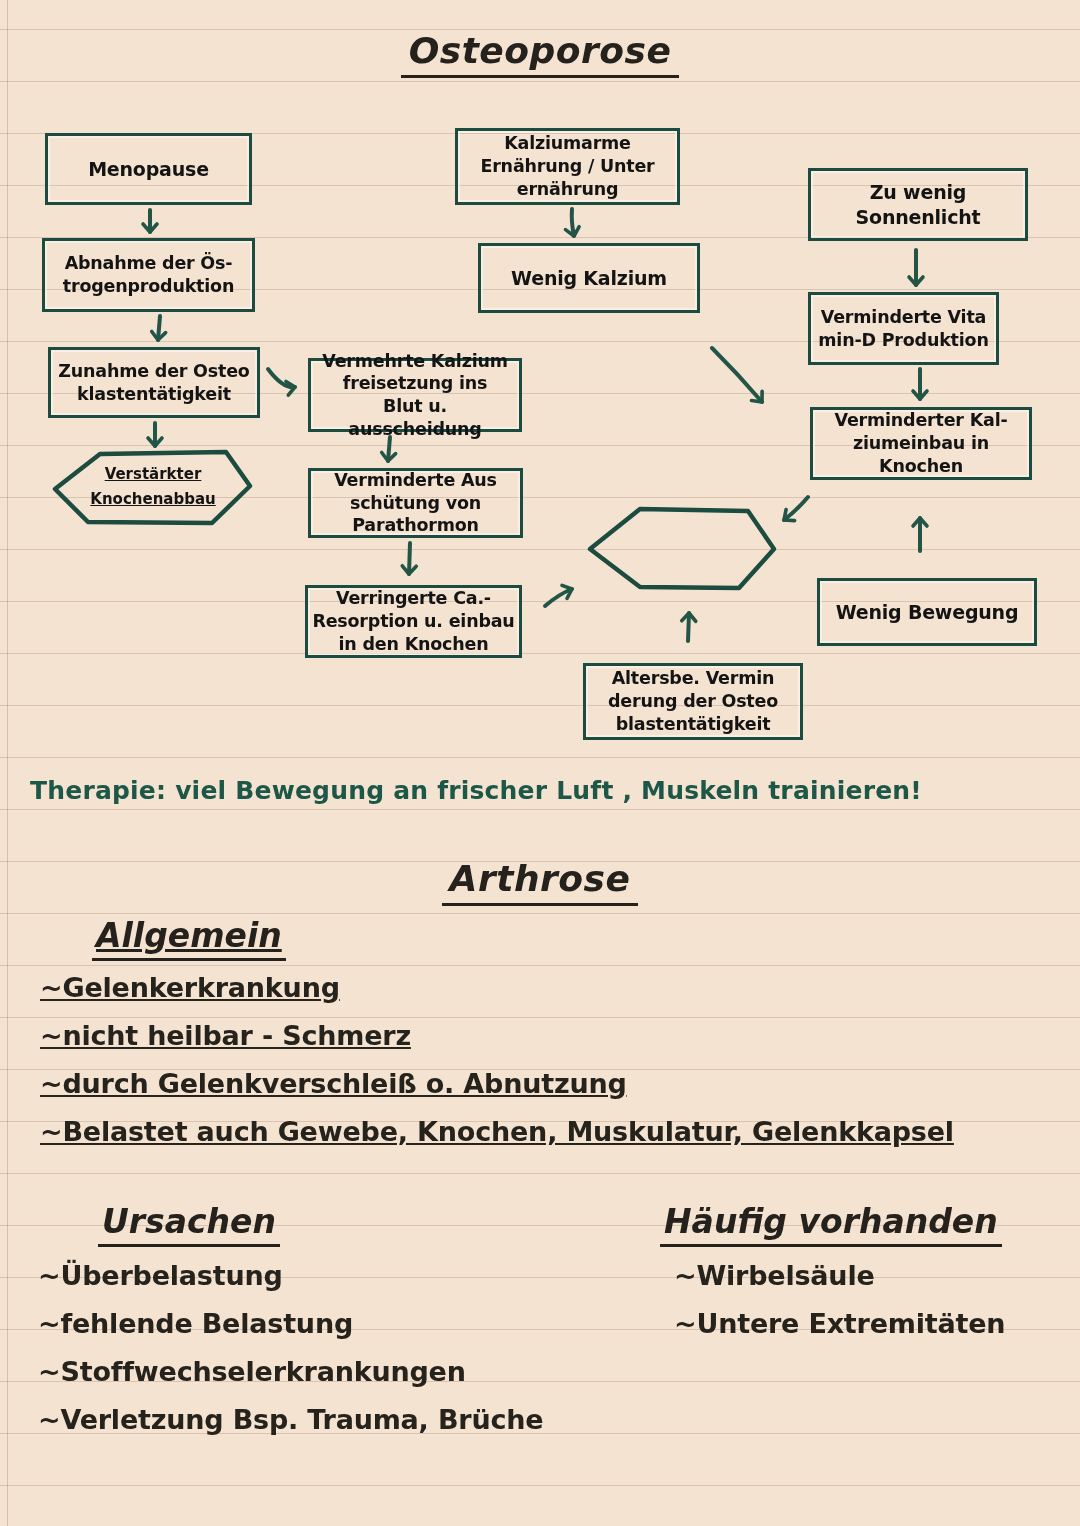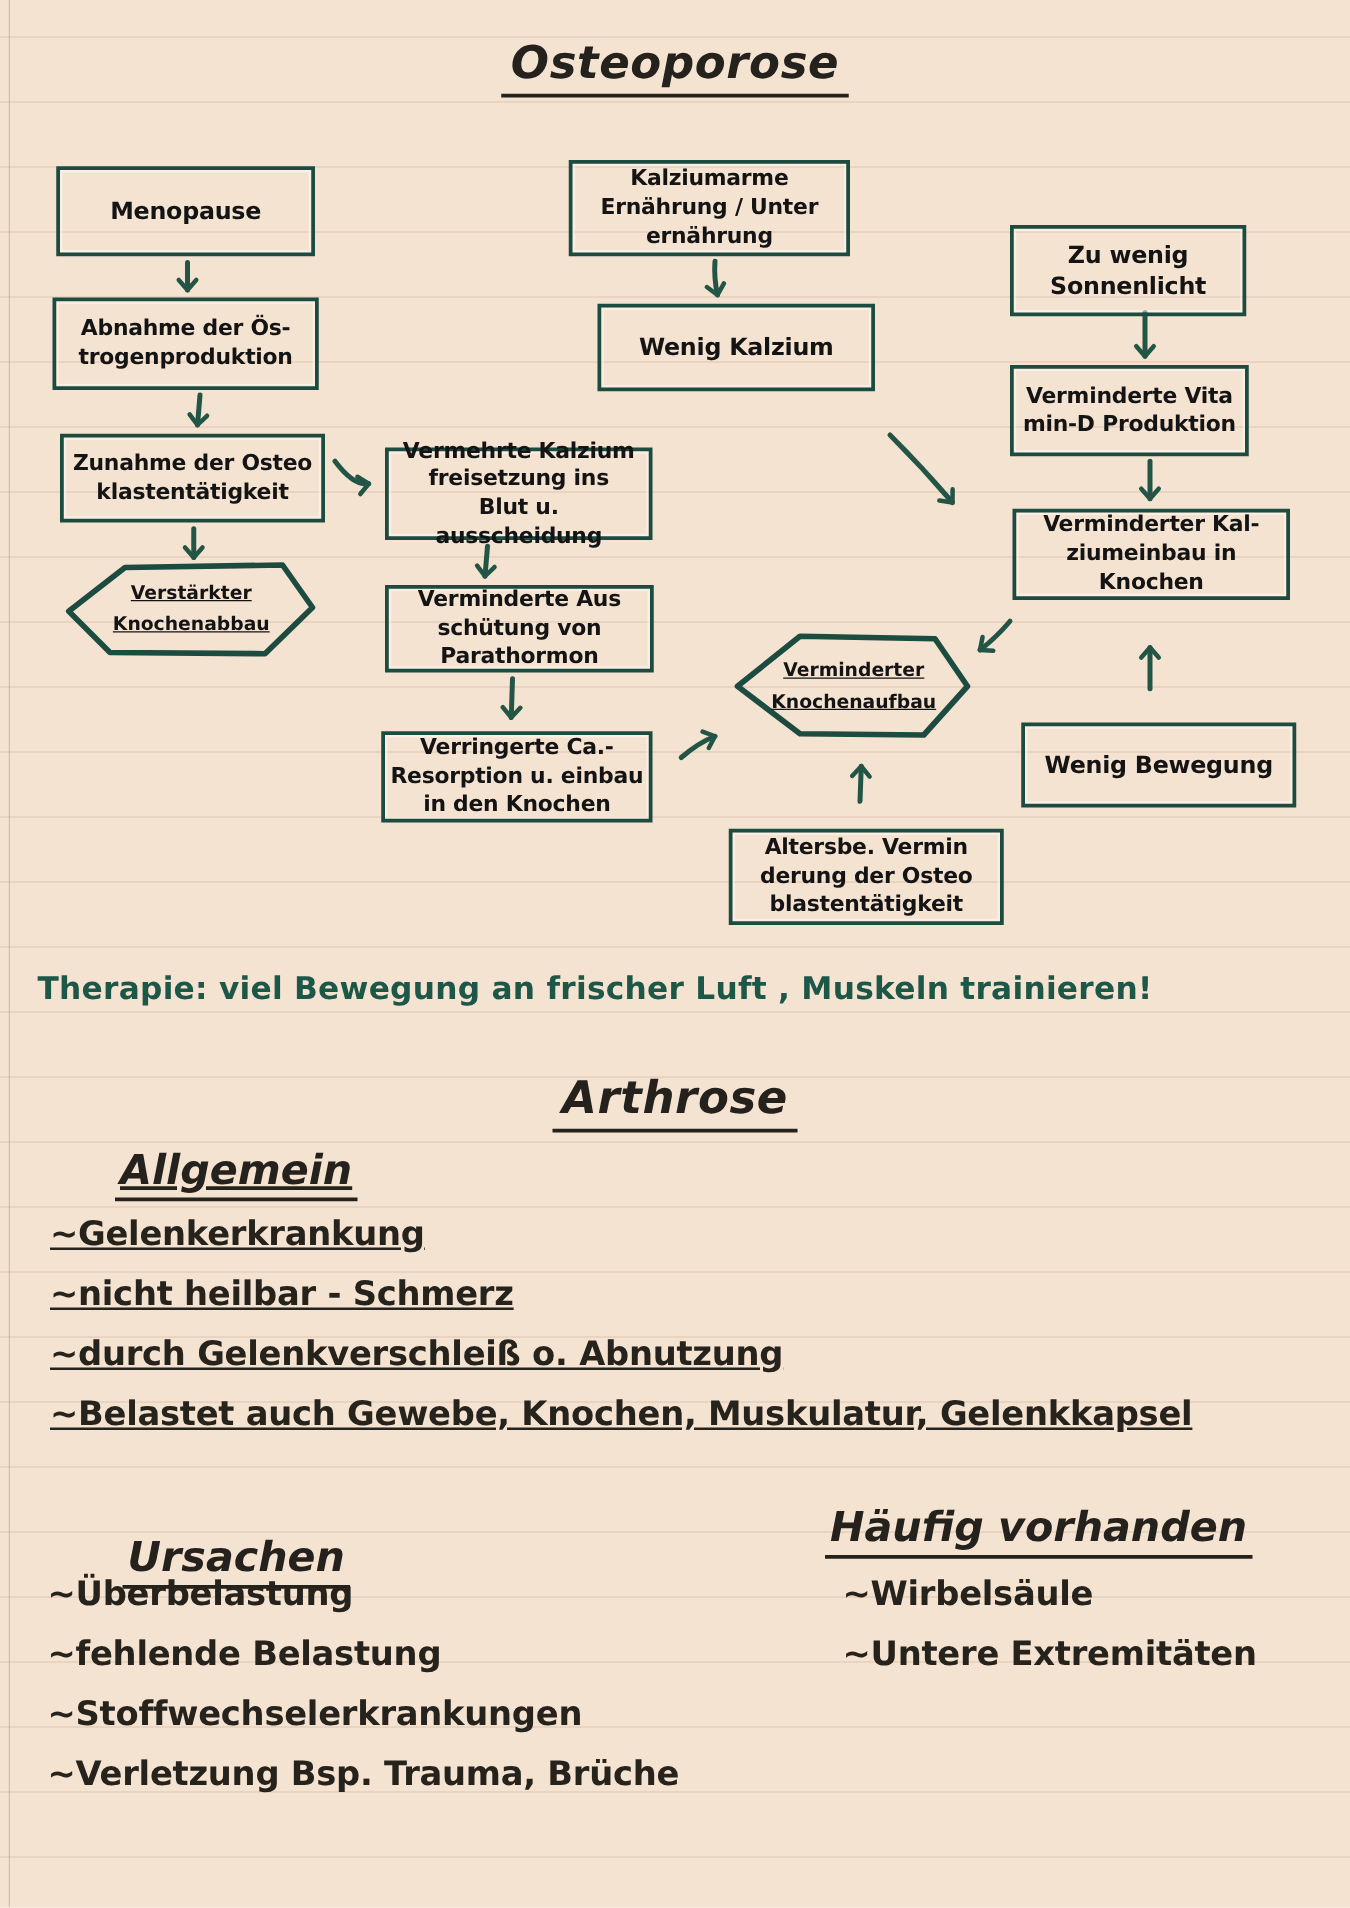--- a/index.html
+++ b/index.html
@@ -106,21 +106,21 @@
     <g fill="none" stroke="#1c4b40" stroke-width="4.5" stroke-linejoin="round">
       <polygon points="55,489 100,454 226,452 250,486 212,523 88,522"></polygon>
       <polygon points="590,549 640,509 748,511 774,549 739,588 640,587"></polygon>
     </g>
   </svg>
 
   <div class="node big" style="left:45px;  top:133px; width:207px; height:72px;">Menopause</div>
   <div class="node" style="left:455px; top:128px; width:225px; height:77px;">Kalziumarme
 Ernährung / Unter
 ernährung</div>
-  <div class="node big" style="left:808px; top:180px; width:189px; height:73px;">Zu wenig
+  <div class="node big" style="left:808px; top:168px; width:220px; height:73px;">Zu wenig
 Sonnenlicht</div>
   <div class="node" style="left:42px;  top:238px; width:213px; height:74px;">Abnahme der Ös-
 trogenproduktion</div>
   <div class="node big" style="left:478px; top:243px; width:222px; height:70px;">Wenig Kalzium</div>
   <div class="node" style="left:808px; top:292px; width:191px; height:73px;">Verminderte Vita
 min-D Produktion</div>
   <div class="node" style="left:48px;  top:347px; width:212px; height:71px;">Zunahme der Osteo
 klastentätigkeit</div>
   <div class="node" style="left:308px; top:358px; width:214px; height:74px;">Vermehrte Kalzium
 freisetzung ins
@@ -133,40 +133,38 @@
   <div class="node big" style="left:817px; top:578px; width:220px; height:68px;">Wenig Bewegung</div>
   <div class="node" style="left:305px; top:585px; width:217px; height:73px;">Verringerte Ca.-
 Resorption u. einbau
 in den Knochen</div>
   <div class="node" style="left:583px; top:663px; width:220px; height:77px;">Altersbe. Vermin
 derung der Osteo
 blastentätigkeit</div>
 
   <div class="hextext" style="left:72px;  top:456px; width:162px; height:62px;">Verstärkter
 Knochenabbau</div>
-  <div class="hextext" style="left:606px; top:514px; width:154px; height:70px;">Verminderter
-Knochenaufbau</div>
 
   <div class="therapie">Therapie: viel Bewegung an frischer Luft , Muskeln trainieren!</div>
 
   <div class="big-title" style="top:858px;">
     <span class="u">Arthrose</span>
   </div>
 
   <div class="section-h" style="left:92px; top:916px;text-decoration:underline;">
     <span class="u">Allgemein</span>
   </div>
   <div class="body-list" style="left:40px; top:964px;text-decoration:underline;">
     <div class="li">~Gelenkerkrankung</div>
     <div class="li">~nicht heilbar - Schmerz</div>
     <div class="li">~durch Gelenkverschleiß o. Abnutzung</div>
     <div class="li">~Belastet auch Gewebe, Knochen, Muskulatur, Gelenkkapsel</div>
   </div>
 
-  <div class="section-h" style="left:98px; top:1202px;margin-top:24px;">
+  <div class="section-h" style="left:98px; top:1202px;">
     <span class="u">Ursachen</span>
   </div>
   <div class="body-list" style="left:38px; top:1252px;">
     <div class="li">~Überbelastung</div>
     <div class="li">~fehlende Belastung</div>
     <div class="li">~Stoffwechselerkrankungen</div>
     <div class="li">~Verletzung Bsp. Trauma, Brüche</div>
   </div>
 
   <div class="section-h" style="left:660px; top:1202px;">

